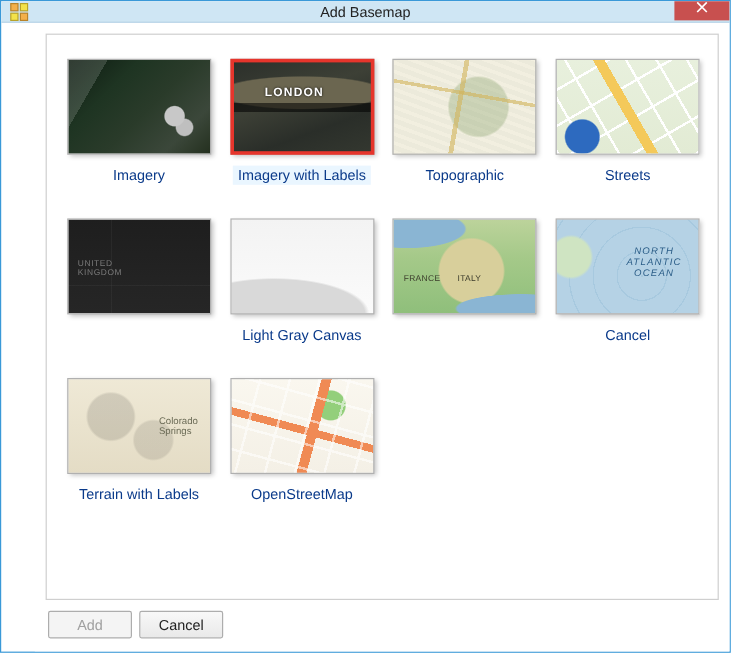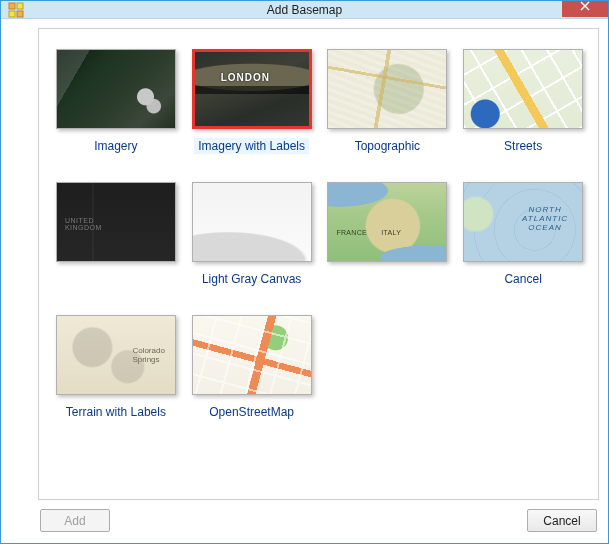--- a/index.html
+++ b/index.html
@@ -94,21 +94,21 @@
   .basemap-label {
     margin-top: 9px;
     color: #0a3a8a;
     font-size: 12px;
     text-align: center;
     padding: 1px 4px;
     white-space: nowrap;
   }
   .button-row {
     display: flex;
-    justify-content: space-between;
+    justify-content: flex-start;
     gap: 6px;
     padding: 9px 2px 2px 2px;
   }
   .btn {
     min-width: 70px;
     height: 23px;
     font-size: 12px;
     border: 1px solid #adadad;
     background: linear-gradient(#f8f8f8,#e9e9e9);
     border-radius: 2px;

